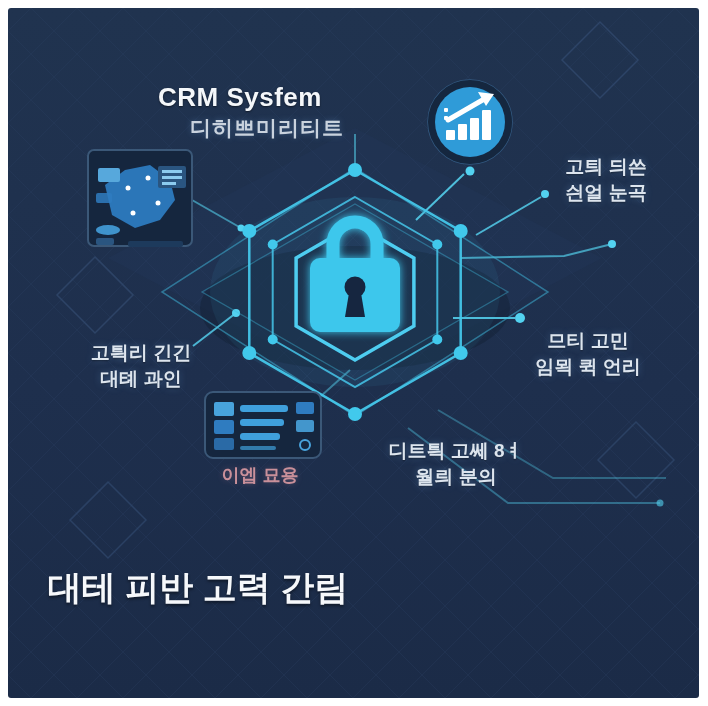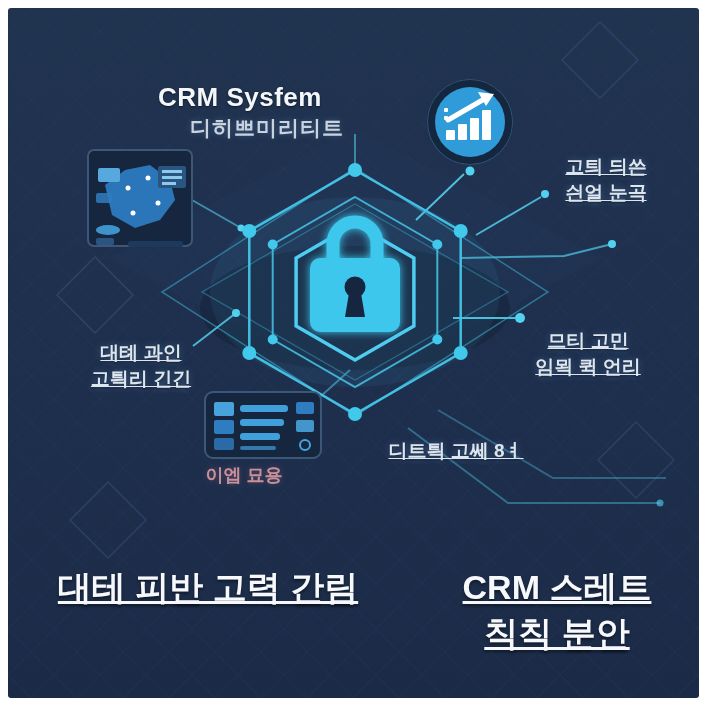--- a/index.html
+++ b/index.html
@@ -31,34 +31,34 @@
     font-size:19px;font-weight:700;color:#dde5ee;
     line-height:26px;text-align:center;
     transform:translateX(-50%);
     text-shadow:0 0 7px rgba(130,190,255,.35),0 1px 2px rgba(0,0,0,.5);
   }
   .label-top-right{left:598px;top:146px;}
   .label-mid-right{left:580px;top:320px;}
   .label-left{left:133px;top:332px;}
   .label-bottom-mid{left:448px;top:430px;}
   .label-pink{
-    left:236px;top:455px;
+    left:252px;top:455px;
     font-size:18px;font-weight:700;color:#c9909a;
     transform:translateX(-50%);
     text-shadow:0 0 6px rgba(220,140,160,.3);
   }
   .footer-title{
     font-size:34px;font-weight:700;color:#f6f8fb;
     line-height:46px;text-align:center;
     transform:translateX(-50%);
     text-shadow:0 2px 3px rgba(0,0,0,.45);
   }
-  .footer-left{left:190px;top:556px;margin-left:10px;}
+  .footer-left{left:190px;top:556px;}
   .footer-right{left:549px;top:556px;}
-  .line{display:block;text-decoration:underline;}
+  .line{display:block;}
 </style>
 </head>
 <body>
 
 <div class="frame">
 
   <svg class="scene" width="691" height="690" viewBox="0 0 691 690">
     <defs>
       <pattern id="diamonds" width="46" height="46" patternUnits="userSpaceOnUse">
         <path d="M23 0 L46 23 L23 46 L0 23 Z" fill="none" stroke="#2a3f63" stroke-width="1"></path>
@@ -188,32 +188,29 @@
     <span class="line">고틔 듸쓴</span>
     <span class="line">싄얼 눈곡</span>
   </div>
 
   <div class="txt label label-mid-right">
     <span class="line">므티 고민</span>
     <span class="line">임뫽 퀵 언리</span>
   </div>
 
   <div class="txt label label-left">
+    <span class="line">고틕리 긴긴</span>
     <span class="line">대톄 과인</span>
-    <span class="line">고틕리 긴긴</span>
   </div>
 
   <div class="txt label label-bottom-mid">
     <span class="line">디트틕 고쎄 8ㅕ</span>
+    <span class="line">월릐 분의</span>
   </div>
 
   <div class="txt label-pink">이엡 묘용</div>
 
   <div class="txt footer-title footer-left">
     <span class="line">대테 피반 고력 간림</span>
   </div>
 
-  <div class="txt footer-title footer-right">
-    <span class="line">CRM 스레트</span>
-    <span class="line">칙칙 분안</span>
-  </div>
 
 </div>
 
 </body></html>

